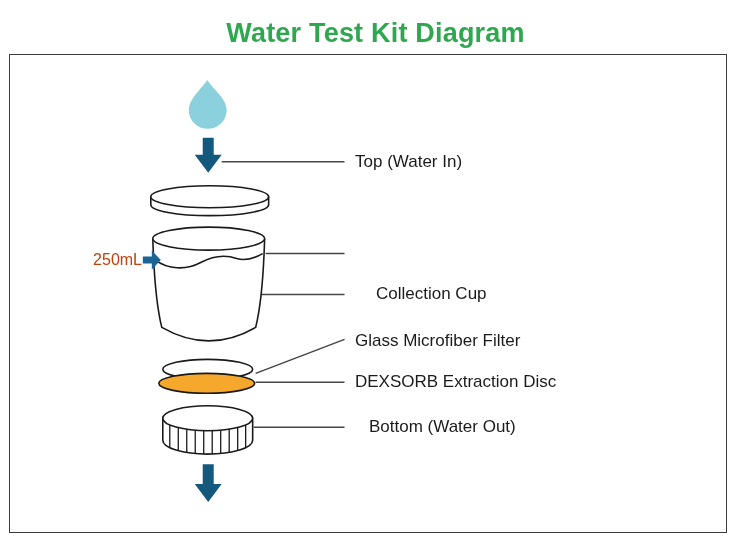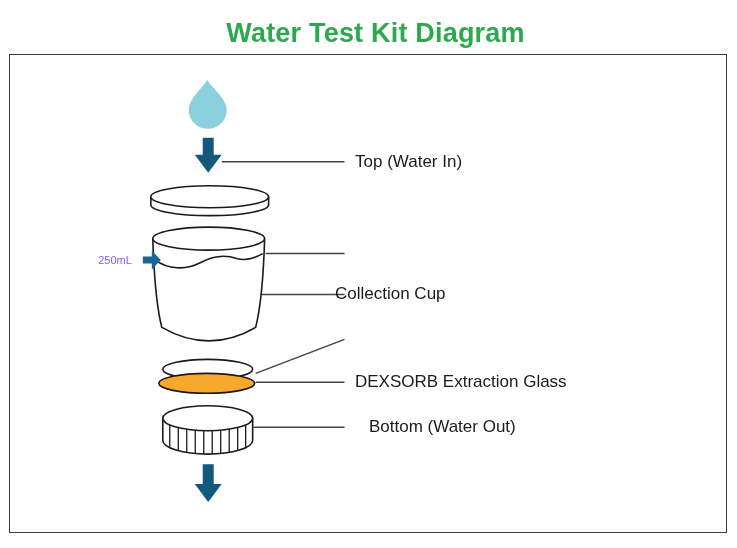--- a/index.html
+++ b/index.html
@@ -16,22 +16,22 @@
     position:absolute;left:9px;top:54px;width:718px;height:479px;
     border:1.5px solid #3b3b3b;background:#ffffff;box-sizing:border-box;
   }
   .diagram-svg{position:absolute;left:0;top:0;width:715px;height:476px;}
   .callout{
     position:absolute;font-size:17px;line-height:20px;color:#1b1b1b;
     white-space:nowrap;
     text-align:right;
   }
   .volume{
-    position:absolute;left:78px;top:197px;width:54px;text-align:center;
-    font-size:11px;line-height:16px;color:#8b5cf6;
+    position:absolute;left:78px;top:197px;width:54px;text-align:right;
+    font-size:16px;line-height:16px;color:#c2410c;
   }
 </style>
 </head>
 <body>
 
 <h1 class="title">Water Test Kit Diagram</h1>
 
 <div class="frame">
 
   <svg class="diagram-svg" viewBox="10 55 716 477" preserveAspectRatio="none">
@@ -76,16 +76,17 @@
       <path d="M163,419 L163,441 A45,14 0 0,0 253,441 L253,419" fill="none" stroke="#1A1A1A" stroke-width="1.6"></path>
       <ellipse cx="208" cy="419" rx="45" ry="12.5" fill="#ffffff" stroke="#1A1A1A" stroke-width="1.6"></ellipse>
     </g>
 
     <polygon fill="#15587D" points="203,465 214,465 214,485 222,485 208.5,503 195,485 203,485"></polygon>
   </svg>
 
   <div class="volume">250mL</div>
 
   <div class="callout" style="left:345px;top:97px">Top (Water In)</div>
-  <div class="callout" style="left:325px;top:229px">Collection Cup</div>
-  <div class="callout" style="left:345px;top:317px">DEXSORB Extraction Glass</div>
+  <div class="callout" style="left:366px;top:229px">Collection Cup</div>
+  <div class="callout" style="left:345px;top:276px">Glass Microfiber Filter</div>
+  <div class="callout" style="left:345px;top:317px">DEXSORB Extraction Disc</div>
   <div class="callout" style="left:359px;top:362px">Bottom (Water Out)</div>
 </div>
 
 </body></html>

